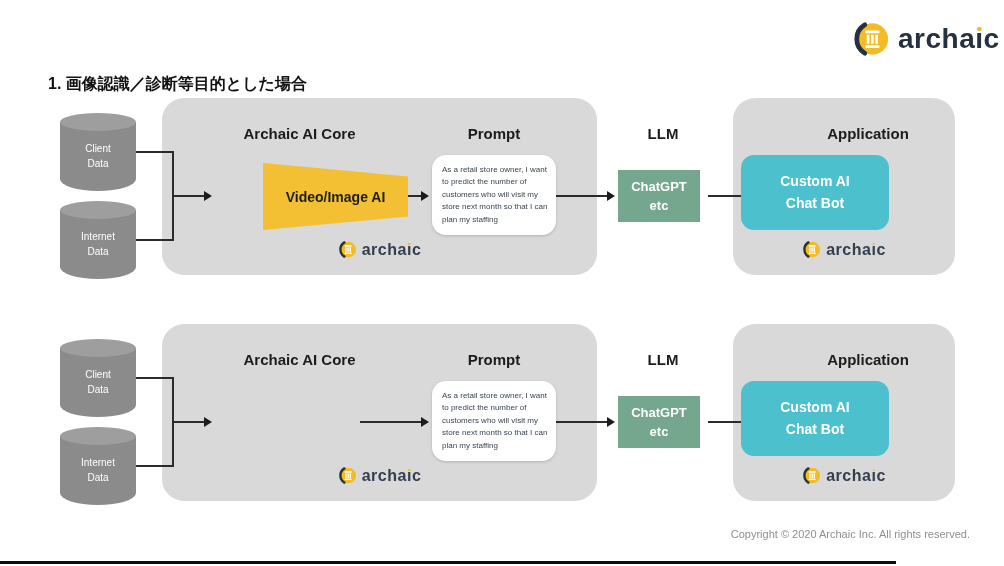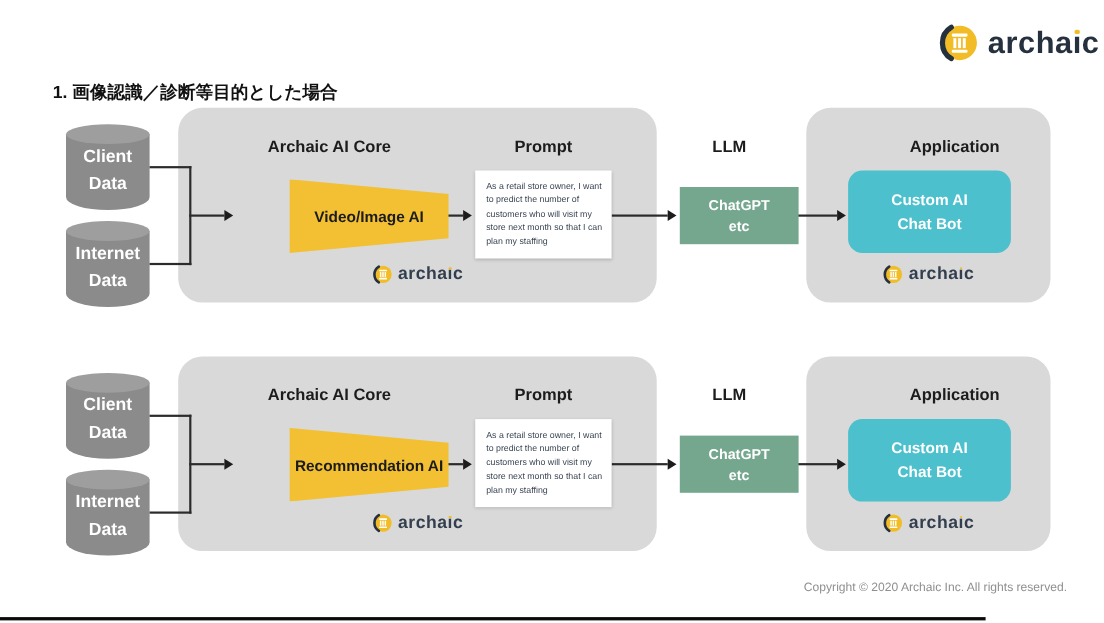--- a/index.html
+++ b/index.html
@@ -30,32 +30,32 @@
   .prompt-title{left:432px;width:124px;}
   .llm-title{left:618px;width:90px;}
   .app-title{left:757px;width:222px;}
   
   .cyl{position:absolute;left:60px;width:76px;height:78px;}
   .cyl1{top:43px;} .cyl2{top:131px;}
   .cyl-body{position:absolute;left:0;right:0;top:9px;bottom:0;background:#8B8B8B;
     border-radius:0 0 50% 50% / 0 0 12px 12px;}
   .cyl-top{position:absolute;left:0;right:0;top:0;height:18px;background:#9E9E9E;border-radius:50%;}
   .cyl-label{position:absolute;inset:0;display:flex;flex-direction:column;align-items:center;
-    justify-content:center;padding-top:8px;color:#fff;font-size:16px;font-weight:700;line-height:1.55;}
+    justify-content:center;padding-top:8px;color:#fff;font-size:10px;font-weight:400;line-height:1.55;}
   
   .trapezoid{position:absolute;left:215px;top:93px;width:145px;height:67px;background:#F2C032;
     clip-path:polygon(0 0,100% 20%,100% 80%,0 100%);display:flex;align-items:center;justify-content:center;margin-left:48px;}
   .trapezoid span{font-size:14px;font-weight:bold;color:#1c1c1c;white-space:nowrap;}
   .prompt-box{position:absolute;left:432px;top:85px;width:124px;height:80px;background:#fff;
-    border-radius:0;box-shadow:0 1px 3px rgba(0,0,0,.18);box-sizing:border-box;padding:9px 8px 7px 10px;}
+    border-radius:14px;box-shadow:0 1px 3px rgba(0,0,0,.18);box-sizing:border-box;padding:9px 8px 7px 10px;}
   .prompt-box p{margin:0;font-size:8px;line-height:1.55;color:#3A4553;font-weight:500;}
-  .llm-box{position:absolute;left:618px;top:100px;width:108px;height:52px;background:#75A78F;
+  .llm-box{position:absolute;left:618px;top:100px;width:82px;height:52px;background:#75A78F;
     display:flex;flex-direction:column;align-items:center;justify-content:center;
     color:#fff;font-size:13px;font-weight:bold;line-height:1.5;}
-  .app-box{position:absolute;left:771px;top:85px;width:148px;height:75px;background:#4CC0CD;
+  .app-box{position:absolute;left:741px;top:85px;width:148px;height:75px;background:#4CC0CD;
     border-radius:13px;display:flex;flex-direction:column;align-items:center;justify-content:center;
     color:#fff;font-size:14px;font-weight:bold;line-height:1.55;}
   .core-brand{left:162px;top:170px;width:435px;}
   .app-brand{left:733px;top:170px;width:222px;}
   
   .h-line{position:absolute;height:2px;background:#2b2b2b;}
   .v-line{position:absolute;width:2px;background:#2b2b2b;}
   .arrow-head{position:absolute;width:0;height:0;border-top:5px solid transparent;
     border-bottom:5px solid transparent;border-left:8px solid #1c1c1c;}
   
@@ -191,23 +191,20 @@
     <div class="h-line" style="left:172px;top:125px;width:32px;"></div>
     <div class="arrow-head" style="left:204px;top:121px;"></div>
     <div class="h-line" style="left:360px;top:125px;width:61px;"></div>
     <div class="arrow-head" style="left:421px;top:121px;"></div>
     <div class="h-line" style="left:556px;top:125px;width:51px;"></div>
     <div class="arrow-head" style="left:607px;top:121px;"></div>
     <div class="h-line" style="left:708px;top:125px;width:53px;"></div>
     <div class="arrow-head" style="left:761px;top:121px;"></div>
 
     <div class="title core-title">Archaic AI Core</div>
-    <div class="trapezoid">
-      <span>Recommendation AI</span>
-    </div>
 
     <div class="title prompt-title">Prompt</div>
     <div class="prompt-box">
       <p>As a retail store owner, I want to predict the number of customers who will visit my store next month so that I can plan my staffing</p>
     </div>
 
     <div class="title llm-title">LLM</div>
     <div class="llm-box">
       <div>ChatGPT</div>
       <div>etc</div>

